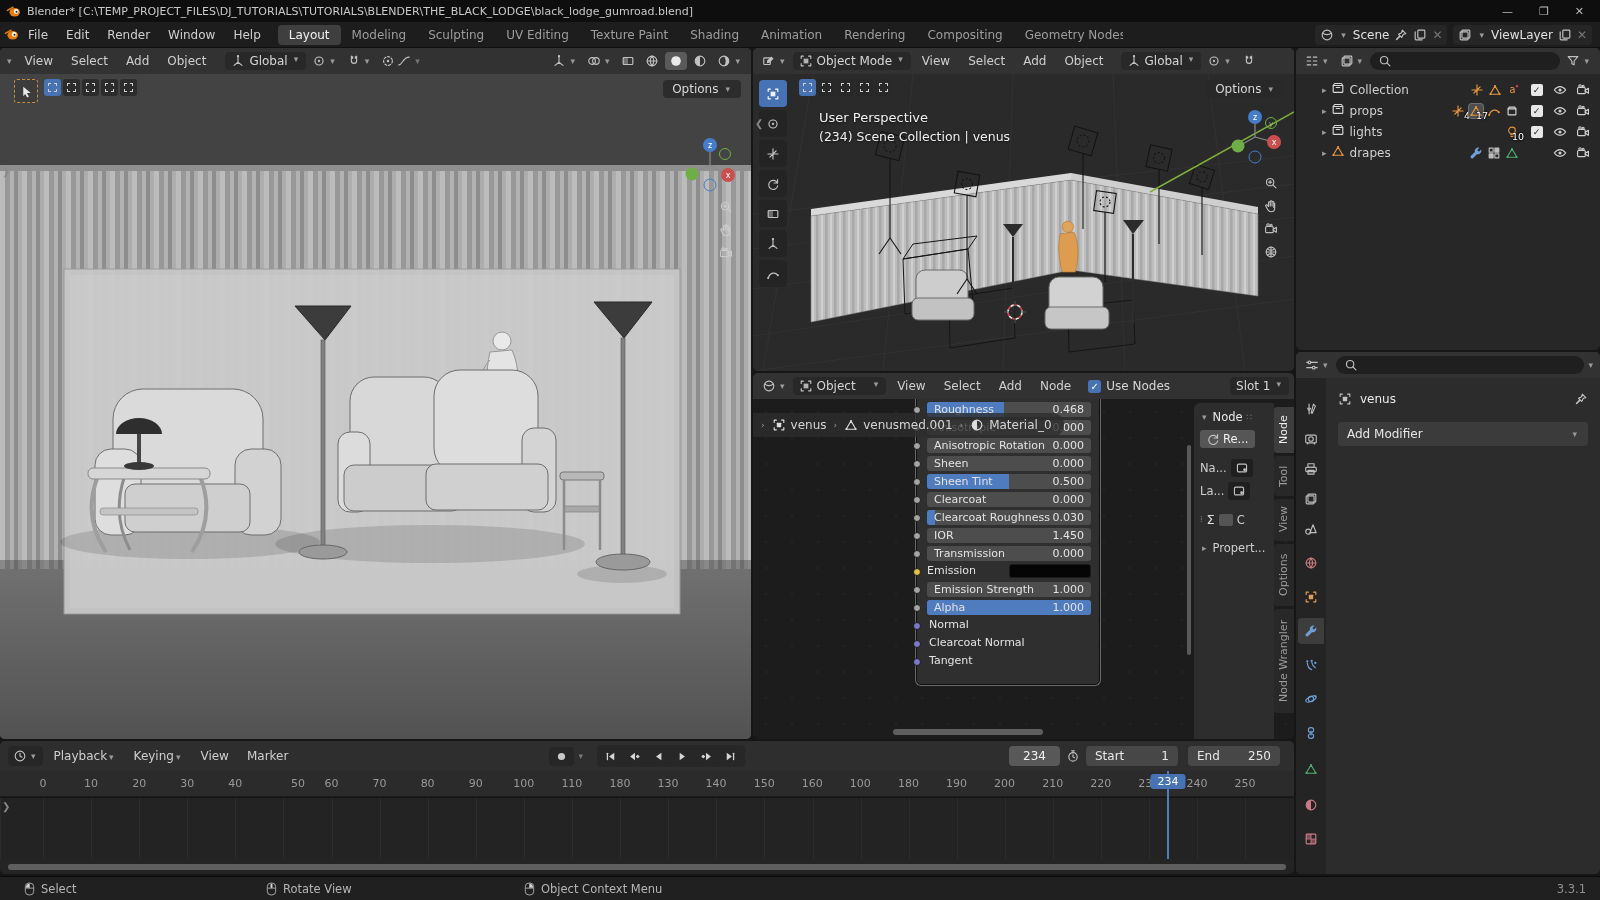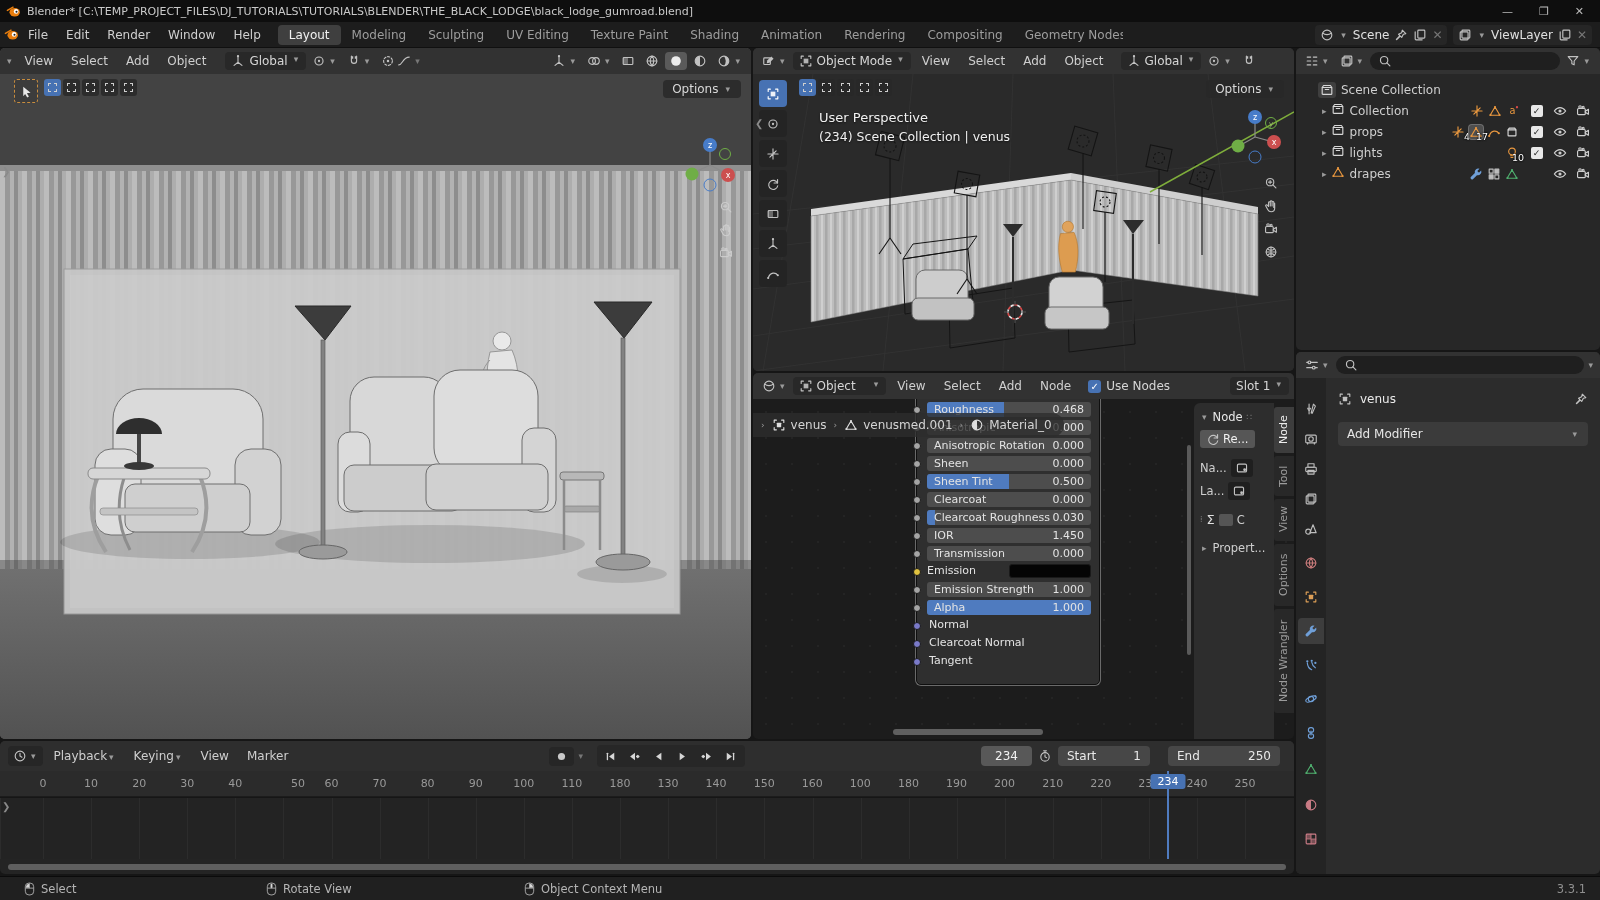--- a/index.html
+++ b/index.html
@@ -1105,36 +1105,20 @@
             <span class="ic">
               <svg viewBox="0 0 16 16" width="14" height="14" fill="none" stroke="currentColor" stroke-width="1.3" stroke-linecap="round" stroke-linejoin="round">
                 <path d="M2.5 3h11L9.3 8v4.4l-2.6-1.3V8z"></path>
               </svg>
             </span>
           </span>
           <span class="chev">▾</span>
         </span>
     </div>
     <div id="outliner-rows" style="padding-top:5px">
-        <div class="ol-row" style="padding-left: 8px;">
-          <span style="width: 14px;"></span>
-          <span class="iconpill">
-            <span class="ic" style="color: rgb(216, 216, 216);">
-              <svg viewBox="0 0 16 16" width="14" height="14" fill="none" stroke="currentColor" stroke-width="1.3" stroke-linecap="round" stroke-linejoin="round">
-                <rect x="2.5" y="5.2" width="11" height="7.8" rx=".8"></rect>
-                <path d="M2.5 5.2l1.6-2.4h7.8l1.6 2.4M6 7.4h4"></path>
-              </svg>
-            </span>
-          </span>
-          <span class="lab">Scene Collection</span>
-          <span class="badges"></span>
-          <span class="togglecell"></span>
-          <span class="togglecell"></span>
-          <span class="togglecell"></span>
-        </div>
         <div class="ol-row" style="padding-left: 24px;">
           <span class="chev" style="margin-right: 4px;">▸</span>
           <span><span class="ic" style="color: rgb(216, 216, 216);">
               <svg viewBox="0 0 16 16" width="14" height="14" fill="none" stroke="currentColor" stroke-width="1.3" stroke-linecap="round" stroke-linejoin="round">
                 <rect x="2.5" y="5.2" width="11" height="7.8" rx=".8"></rect>
                 <path d="M2.5 5.2l1.6-2.4h7.8l1.6 2.4M6 7.4h4"></path>
               </svg>
             </span></span>
           <span class="lab">Collection</span>
           <span class="badges">
@@ -1620,21 +1604,21 @@
                 <circle cx="8" cy="9" r="4.8"></circle>
                 <path d="M8 6.6V9l1.8 1M6.4 2h3.2M8 2v2.2"></path>
               </svg>
             </span>
           </span>
         </span>
       <span class="sefield" style="width:92px">
         <span>Start</span>
           <span>1</span>
       </span>
-      <span class="sefield" style="width:112px;margin-left:16px;margin-right:6px">
+      <span class="sefield" style="width:92px;margin-left:8px;margin-right:6px">
         <span>End</span>
           <span>250</span>
       </span>
     </div>
     <div id="ruler">
         <span class="tick" style="left: 43px;">0</span>
         <span class="tick" style="left: 91.08px;">10</span>
         <span class="tick" style="left: 139.16px;">20</span>
         <span class="tick" style="left: 187.24px;">30</span>
         <span class="tick" style="left: 235.32px;">40</span>

